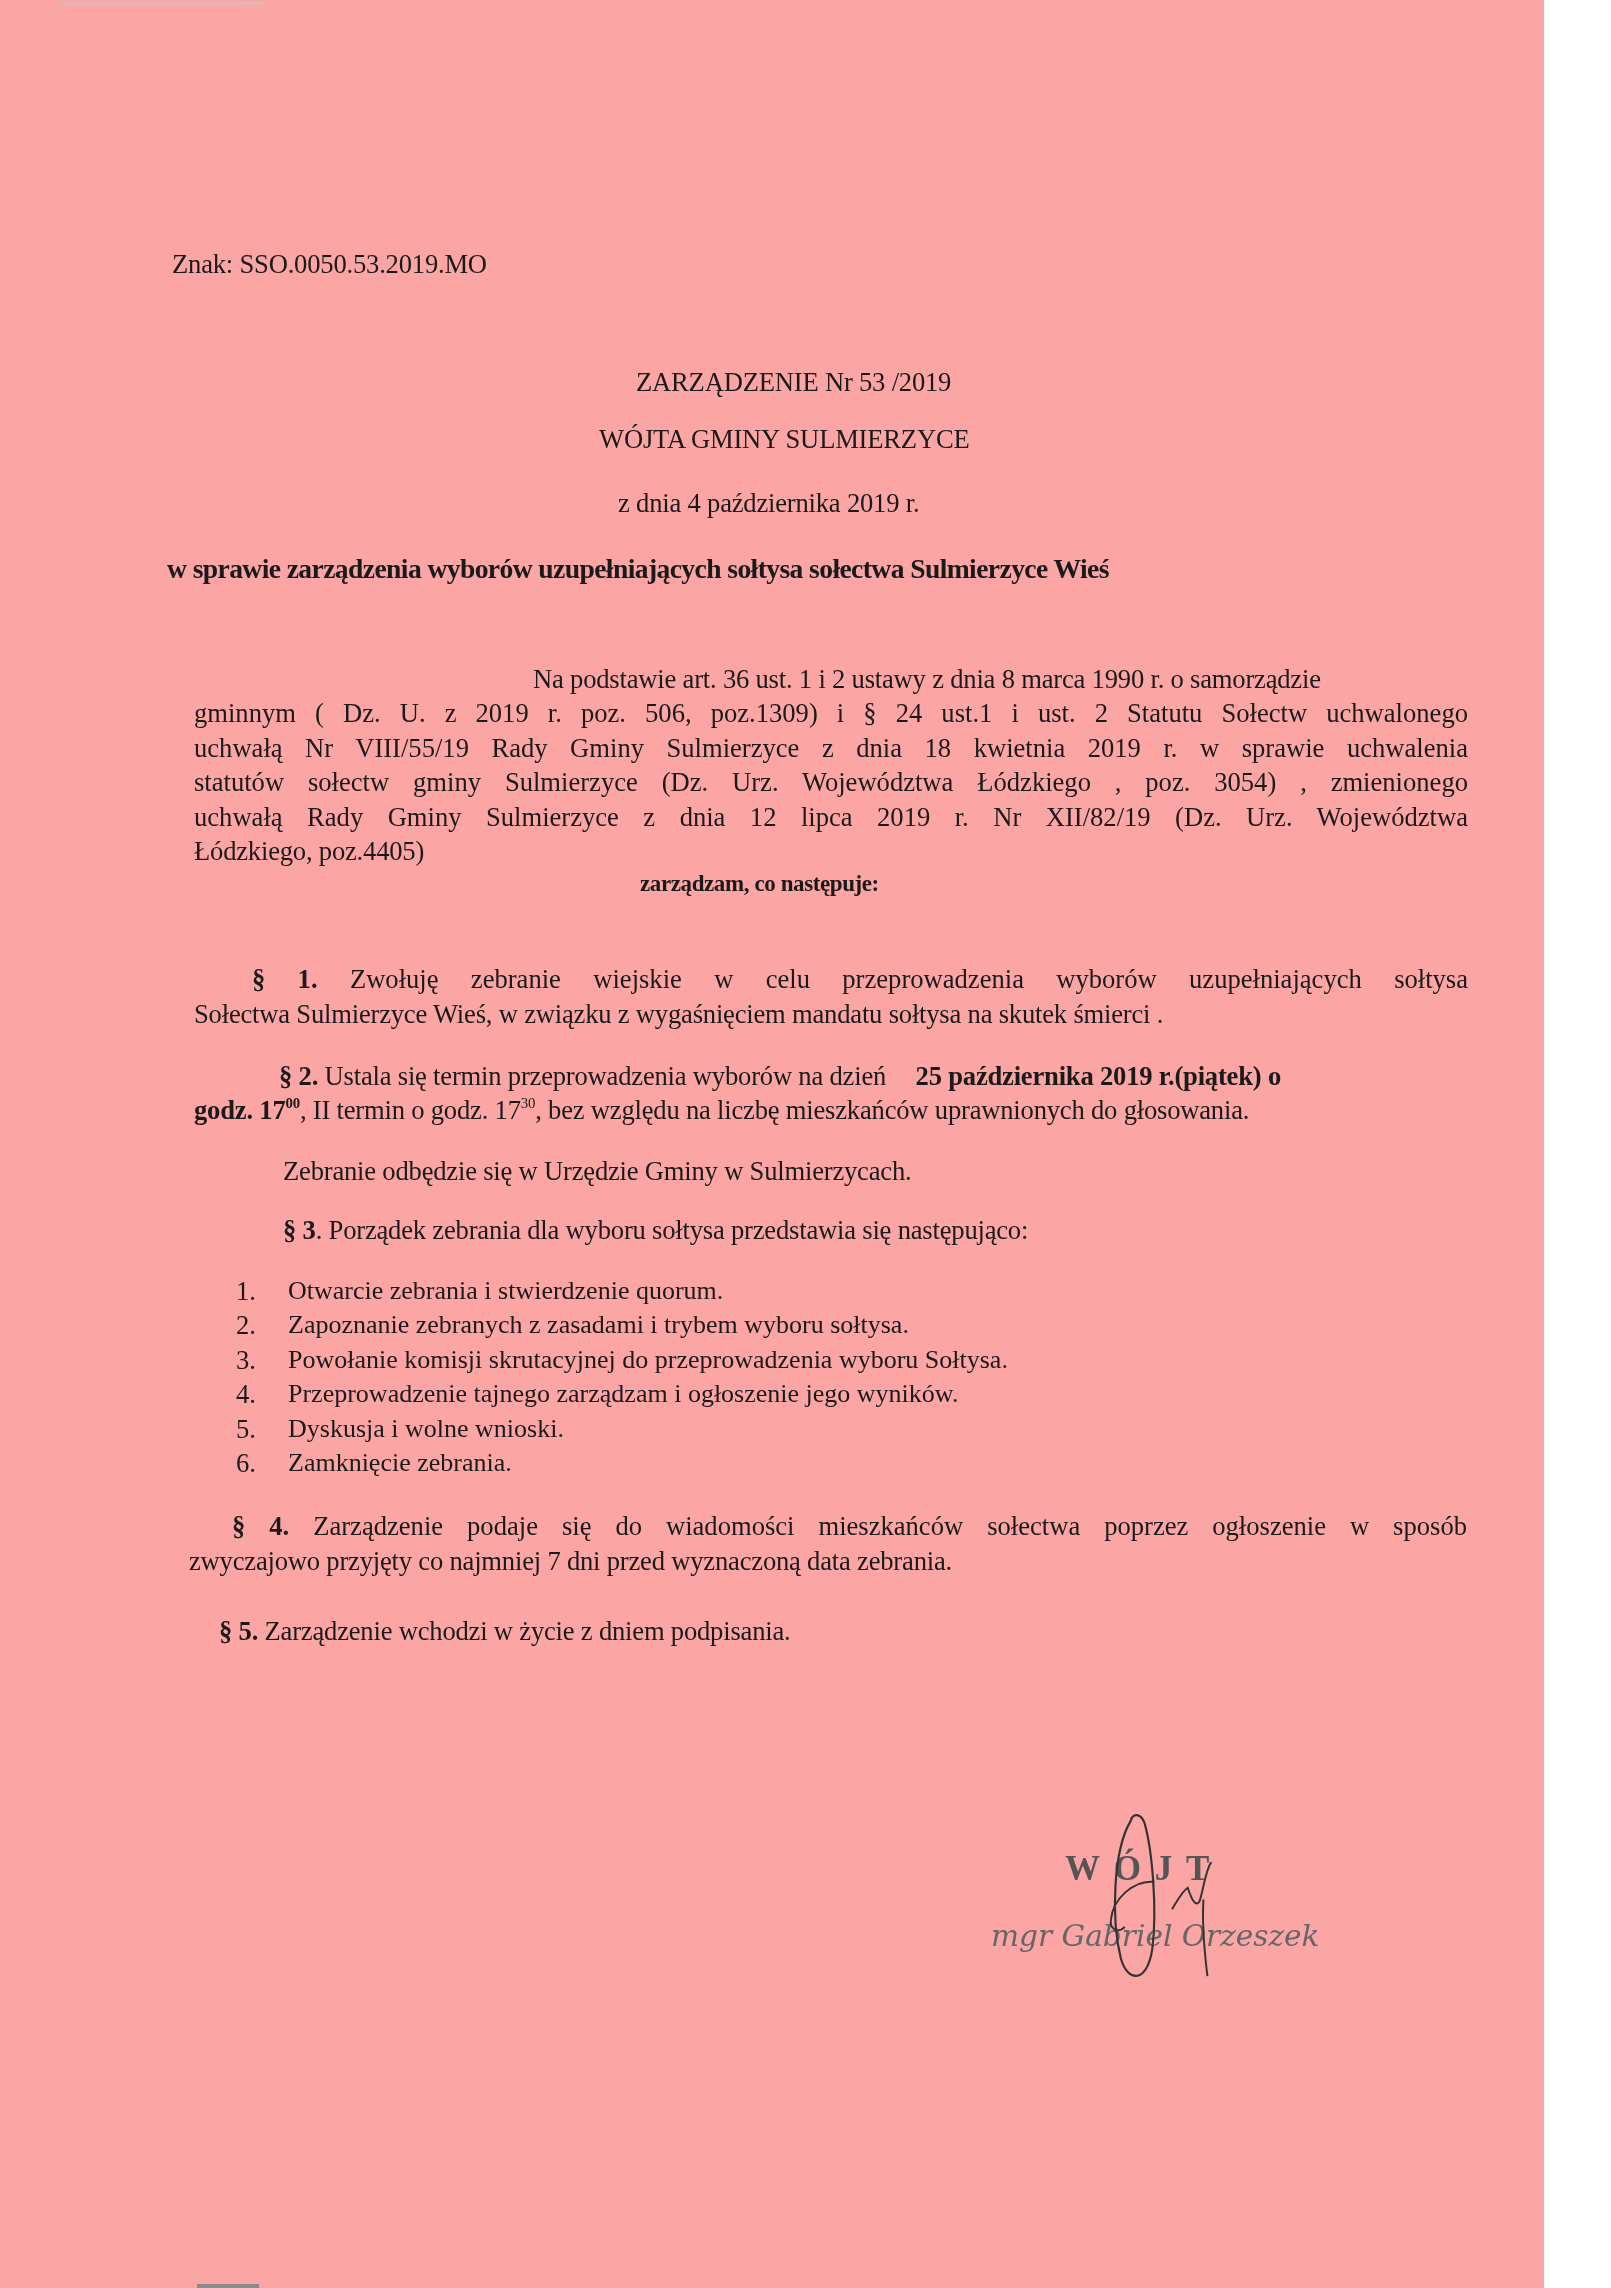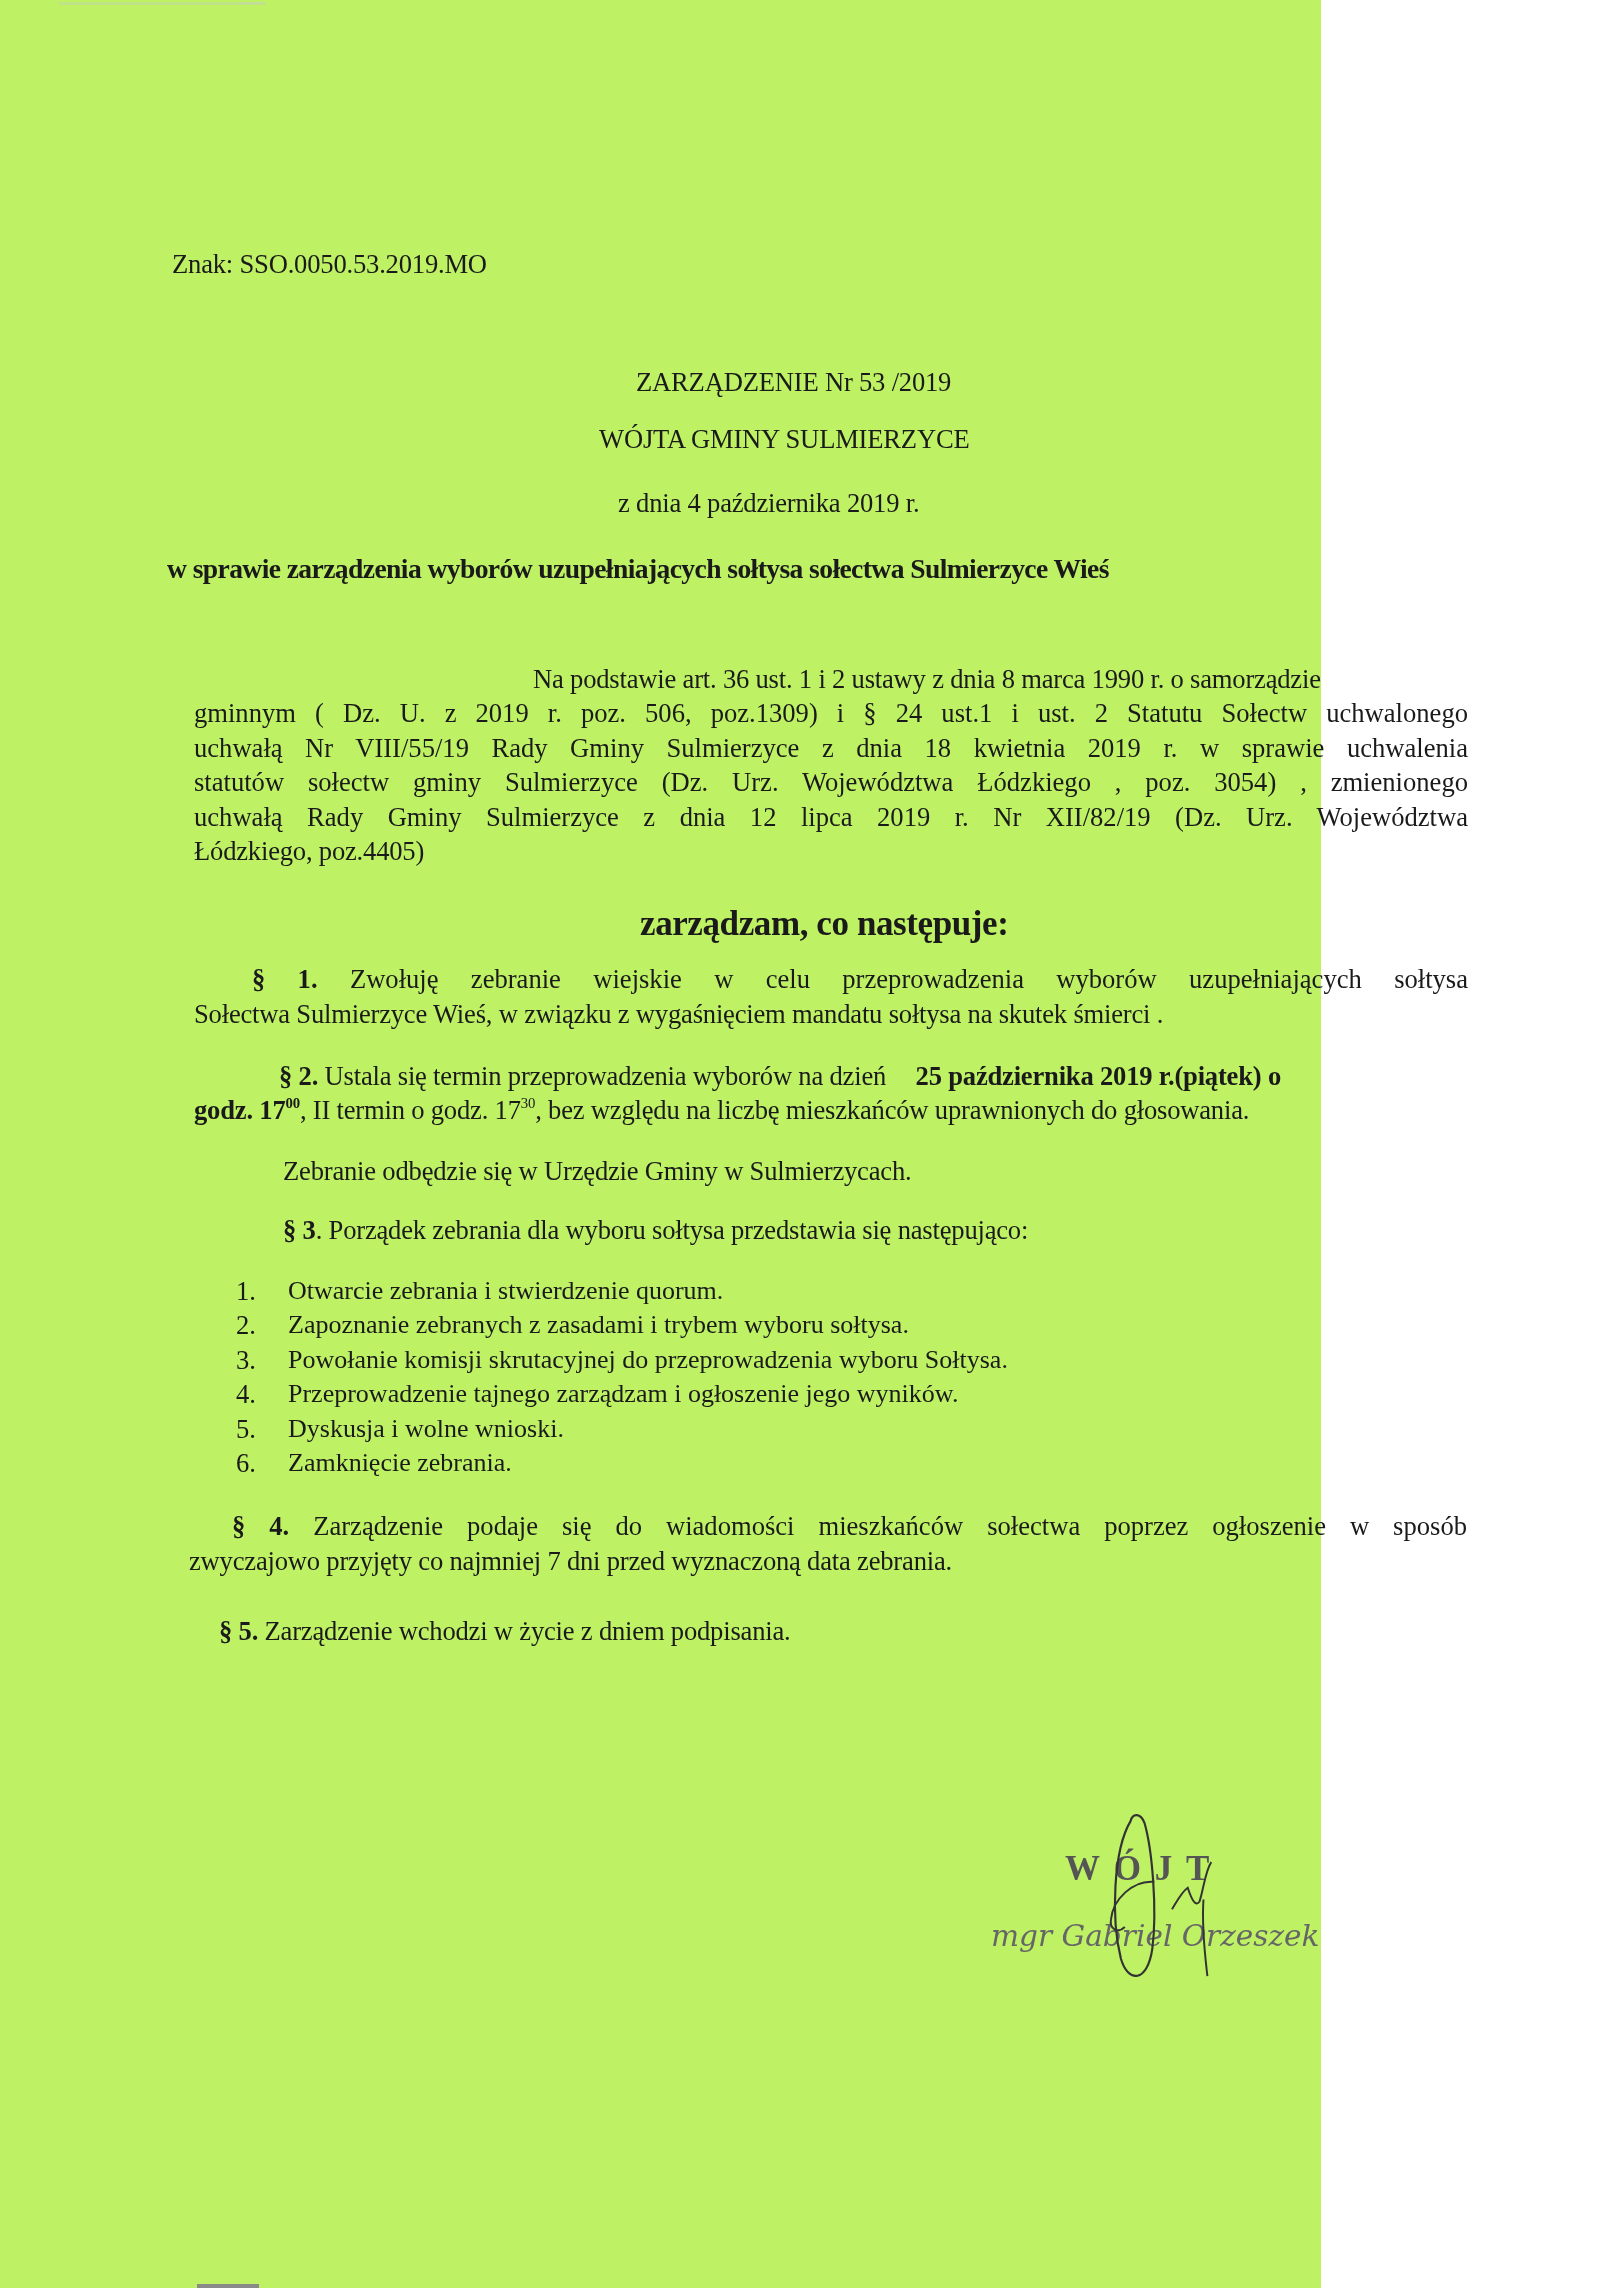--- a/index.html
+++ b/index.html
@@ -1,18 +1,18 @@
 <!DOCTYPE html>
 <html><head>
 <meta charset="utf-8">
 <style>
   html, body { margin: 0; padding: 0; background: #ffffff; }
   body { width: 1612px; height: 2288px; position: relative; overflow: hidden;
          font-family: "Liberation Serif", "DejaVu Serif", serif; color: #1a1a1a; }
-  .page { position: absolute; left: 0; top: 0; width: 1321px; height: 2288px; background: #bef264; }
+  .page { position: absolute; left: 0; top: 0; width: 1544px; height: 2288px; background: #fca5a5; }
   .line { position: absolute; white-space: nowrap; font-size: 26.6px; line-height: 1; letter-spacing: -0.2px; }
   .just { position: absolute; left: 194px; width: 1274px; font-size: 26.6px; line-height: 1;
           text-align: justify; text-align-last: justify; white-space: nowrap; }
   .just span.fill { display: inline-block; width: 100%; }
   .b { font-weight: bold; }
   sup { font-size: 14.8px; vertical-align: 10.8px; line-height: 0; }
   .scanmark { position: absolute; background: #c9c9c9; }
   .stamp { position: absolute; font-family: "Liberation Serif", serif; color: #555; font-weight: bold; font-size: 35px; letter-spacing: 13.8px; }
   .stamp-name { position: absolute; font-family: "DejaVu Serif", serif; font-style: italic; color: #666; font-size: 29.6px; }
   .sig { position: absolute; }
@@ -36,21 +36,21 @@
   <div class="line" style="left:618px;top:490px;">z dnia  4 października  2019 r.</div>
   <div class="line b" style="left:167px;top:555px;font-size:27.6px;letter-spacing:-0.6px;">w sprawie zarządzenia  wyborów uzupełniających  sołtysa  sołectwa  Sulmierzyce Wieś</div>
 
   <div class="line" style="left:533px;top:666px;">Na podstawie art. 36 ust. 1 i 2 ustawy z dnia 8 marca 1990 r. o samorządzie</div>
   <div class="just" style="top:700px;"><span class="fill">gminnym ( Dz. U. z 2019 r. poz. 506, poz.1309)  i § 24 ust.1 i ust. 2 Statutu Sołectw uchwalonego</span></div>
   <div class="just" style="top:735px;"><span class="fill">uchwałą Nr VIII/55/19 Rady Gminy Sulmierzyce z dnia 18 kwietnia 2019 r. w sprawie uchwalenia</span></div>
   <div class="just" style="top:769px;"><span class="fill">statutów sołectw gminy Sulmierzyce (Dz. Urz. Województwa Łódzkiego , poz. 3054) , zmienionego</span></div>
   <div class="just" style="top:804px;"><span class="fill">uchwałą Rady Gminy Sulmierzyce  z dnia 12 lipca 2019 r. Nr XII/82/19 (Dz. Urz. Województwa</span></div>
   <div class="line" style="left:194px;top:838px;">Łódzkiego, poz.4405)</div>
 
-  <div class="line b" style="left:640px;top:906px;font-size:35px;letter-spacing:-0.4px;">zarządzam, co następuje:</div>
+  <div class="line b" style="left:640px;top:872px;font-size:23px;letter-spacing:-0.4px;">zarządzam, co następuje:</div>
 
   <div class="just" style="left:252px;width:1216px;top:966px;">
     <span class="fill"><span class="b">§ 1.</span> <span>Zwołuję zebranie wiejskie w celu przeprowadzenia  wyborów uzupełniających  sołtysa</span></span>
   </div>
   <div class="line" style="left:194px;top:1001px;">Sołectwa Sulmierzyce Wieś, w związku z wygaśnięciem mandatu sołtysa na skutek śmierci .</div>
 
   <div class="line" style="left:279px;top:1063px;">
     <span class="b">§ 2.</span>
     <span>Ustala się termin przeprowadzenia wyborów na dzień</span>
     <span class="b" style="margin-left:23px;">25 października 2019 r.(piątek)  o</span>

